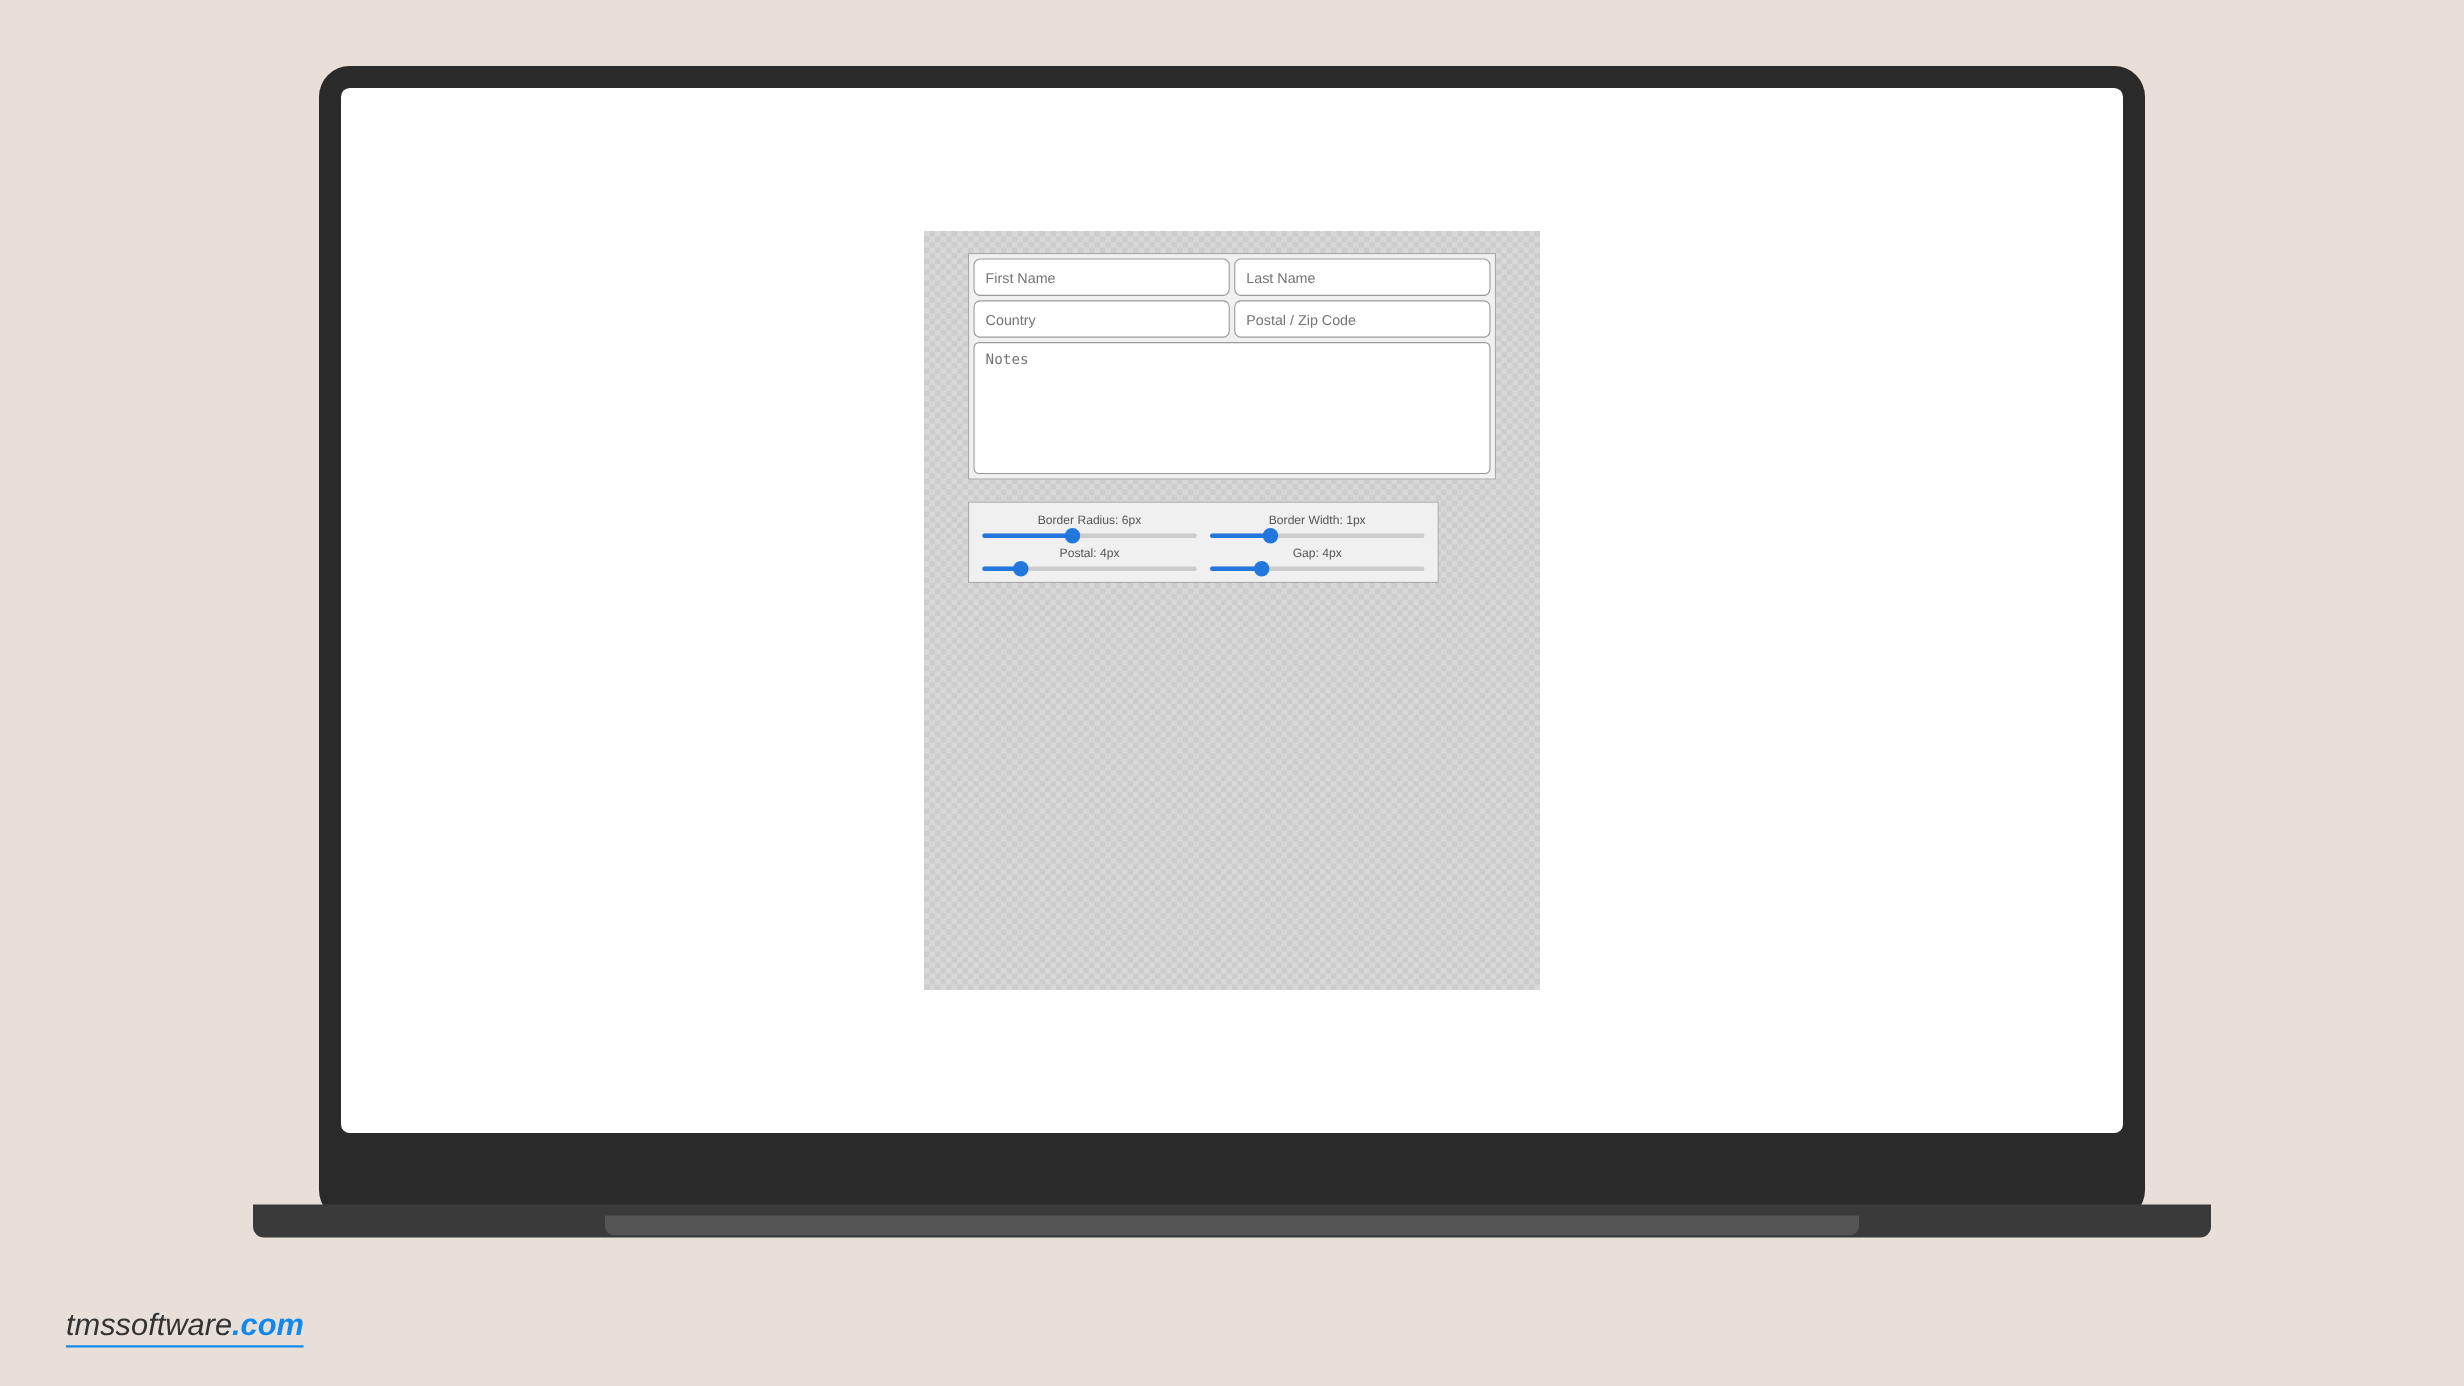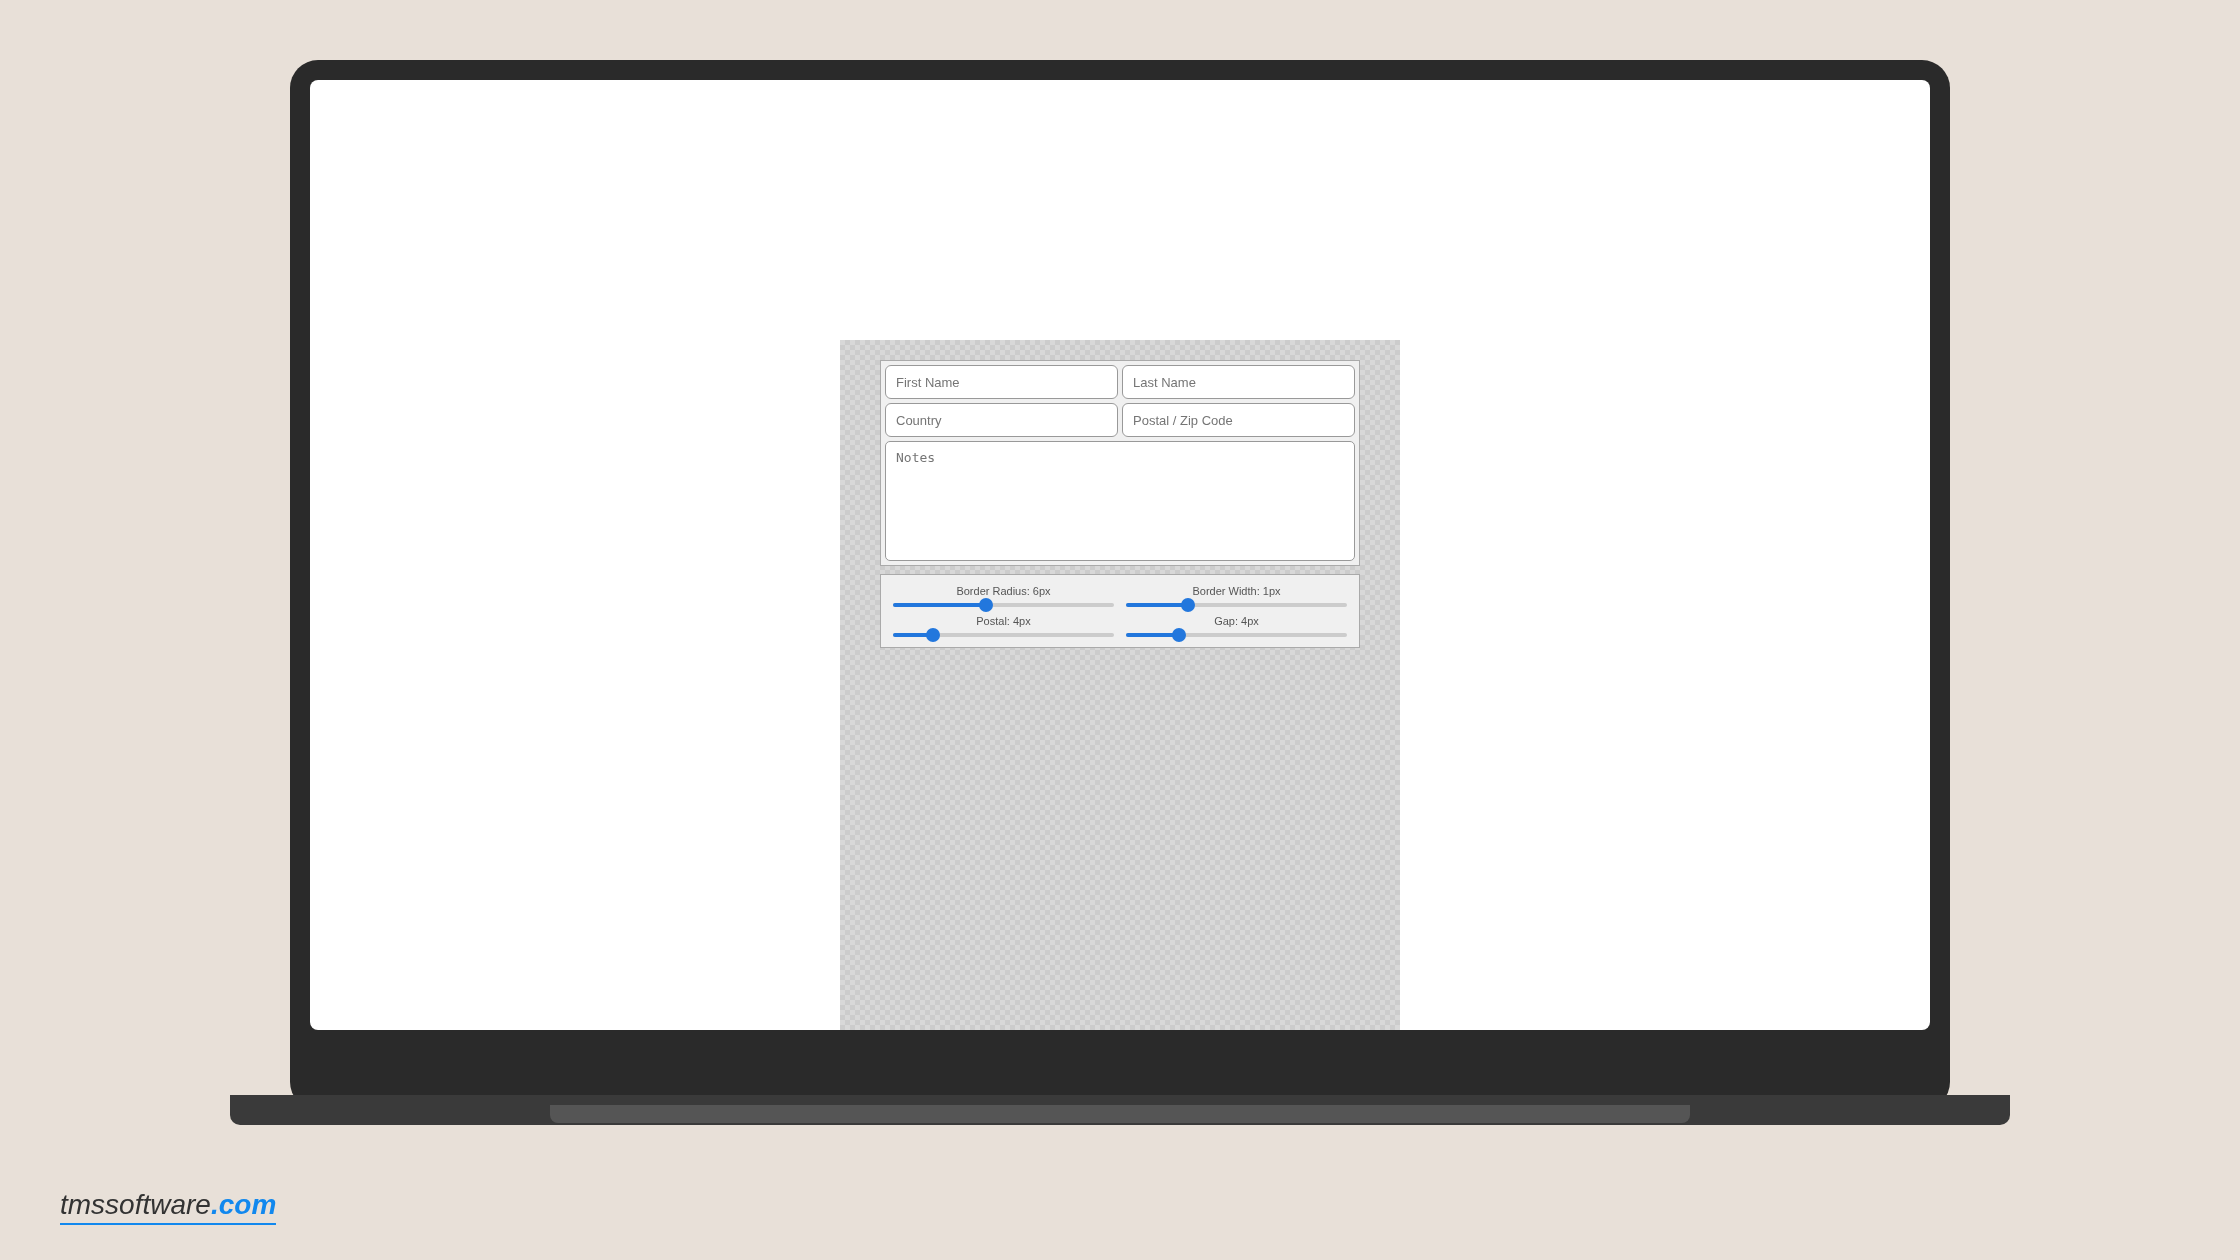--- a/index.html
+++ b/index.html
@@ -26,21 +26,21 @@
     }
 
     .laptop-screen {
       width: 100%;
       height: 950px;
       background: #ffffff;
       border-radius: 8px;
       overflow: hidden;
       position: relative;
       display: flex;
-      align-items: flex-end;
+      align-items: center;
       justify-content: center;
     }
 
     
     .canvas-area {
       width: 560px;
       height: 690px;
       background-color: #d8d8d8;
       background-image:
         linear-gradient(45deg, #cccccc 25%, transparent 25%),
@@ -99,22 +99,22 @@
       height: 120px;
       resize: none;
       cursor: text;
     }
 
     
     .controls-panel {
       background: #f0f0f0;
       border: 1px solid #aaaaaa;
       padding: 10px 12px;
-      margin-top: 4px;
-      width: 480px;
+      margin-top: 16px;
+      width: 428px;
     }
 
     .controls-grid {
       display: grid;
       grid-template-columns: 1fr 1fr;
       gap: 8px 12px;
     }
 
     .control-item {
       display: flex;

